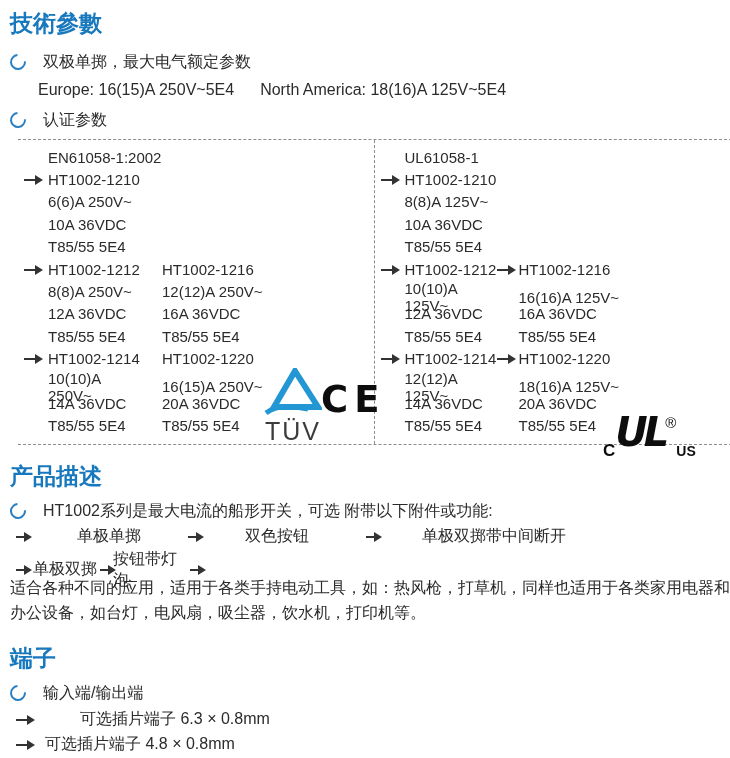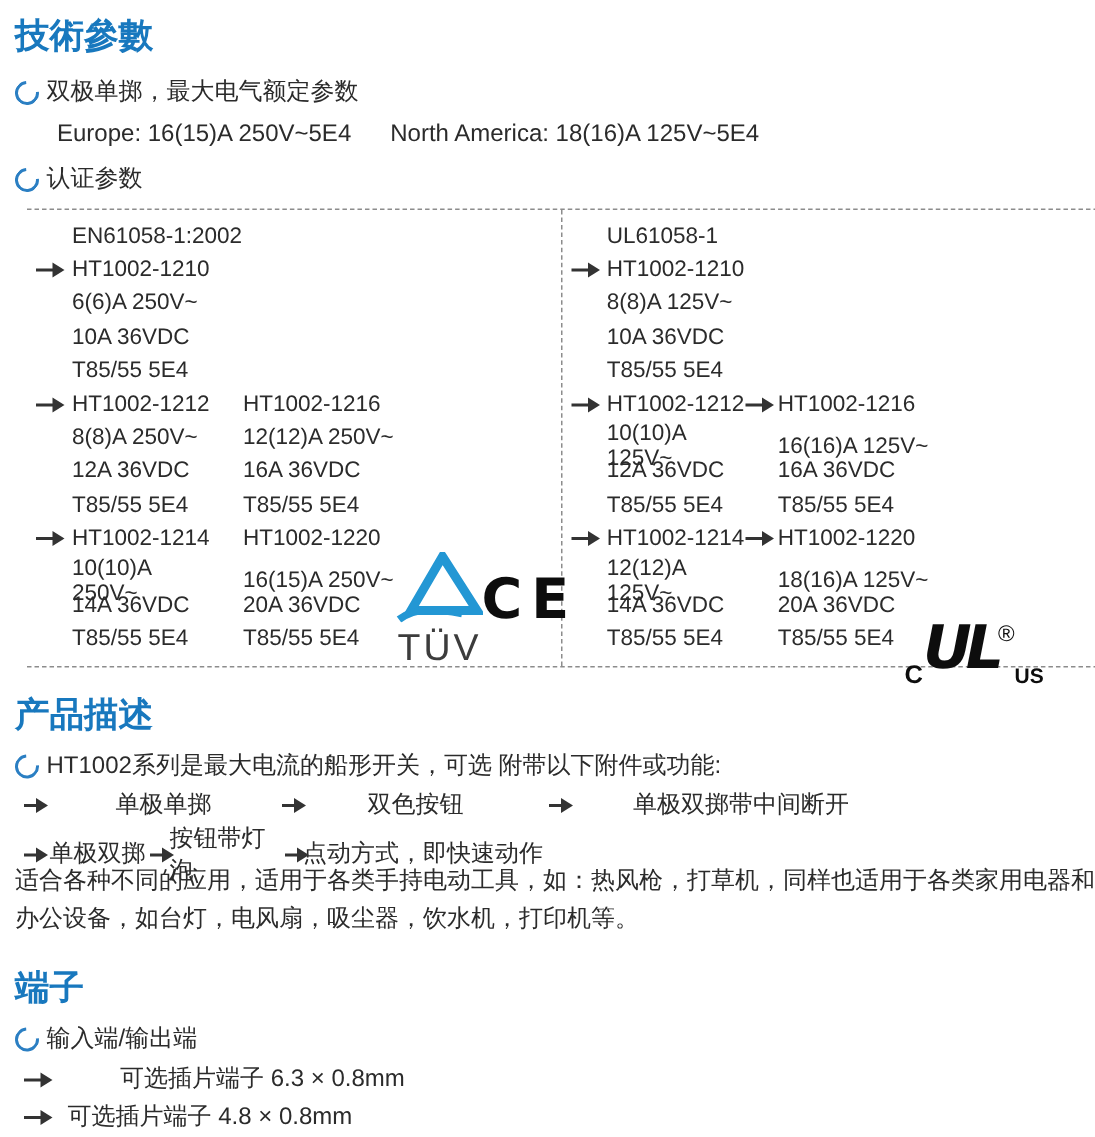--- a/index.html
+++ b/index.html
@@ -7,21 +7,21 @@
        font-family:"Liberation Sans","DejaVu Sans",sans-serif;color:#2b2b2b;}
   .page{padding:8px 0 0 10px;box-sizing:border-box;}
 
   .sec-title{color:#1878be;font-size:23px;font-weight:bold;line-height:30px;margin:0;}
 
   
   .crescent{display:inline-block;width:12px;height:12px;border:2.5px solid #2b7fc3;
             border-radius:50%;border-top-color:transparent;transform:rotate(40deg);
             box-sizing:content-box;flex:0 0 auto;}
 
-  .bullet-line{display:flex;align-items:center;gap:5px;font-size:16px;line-height:24px;}
+  .bullet-line{display:flex;align-items:center;gap:17px;font-size:16px;line-height:24px;}
   .indent{margin-left:28px;font-size:16px;line-height:24px;}
   .ratings{display:flex;gap:26px;}
 
   
   .arr{position:relative;width:20px;height:12px;display:inline-block;flex:0 0 auto;}
   .arr::before{content:"";position:absolute;left:0;top:5px;width:12px;height:2px;background:#333;}
   .arr::after{content:"";position:absolute;left:11px;top:1px;width:0;height:0;
               border-left:8px solid #333;border-top:5px solid transparent;border-bottom:5px solid transparent;}
 
   
@@ -278,21 +278,20 @@
     <span>双色按钮</span>
     <span class="arr"></span>
     <span>单极双掷带中间断开</span>
   </div>
   <div class="features">
     <span class="arr"></span>
     <span>单极双掷</span>
     <span class="arr"></span>
     <span>按钮带灯泡</span>
     <span class="arr"></span>
-    <span>点动方式，即快速动作</span>
   </div>
 
   <div class="para">适合各种不同的应用，适用于各类手持电动工具，如：热风枪，打草机，同样也适用于各类家用电器和办公设备，如台灯，电风扇，吸尘器，饮水机，打印机等。</div>
 
   <h2 class="sec-title mt18">端子</h2>
 
   <div class="bullet-line mt8">
     <span class="crescent"></span>
     <span>输入端/输出端</span>
   </div>

